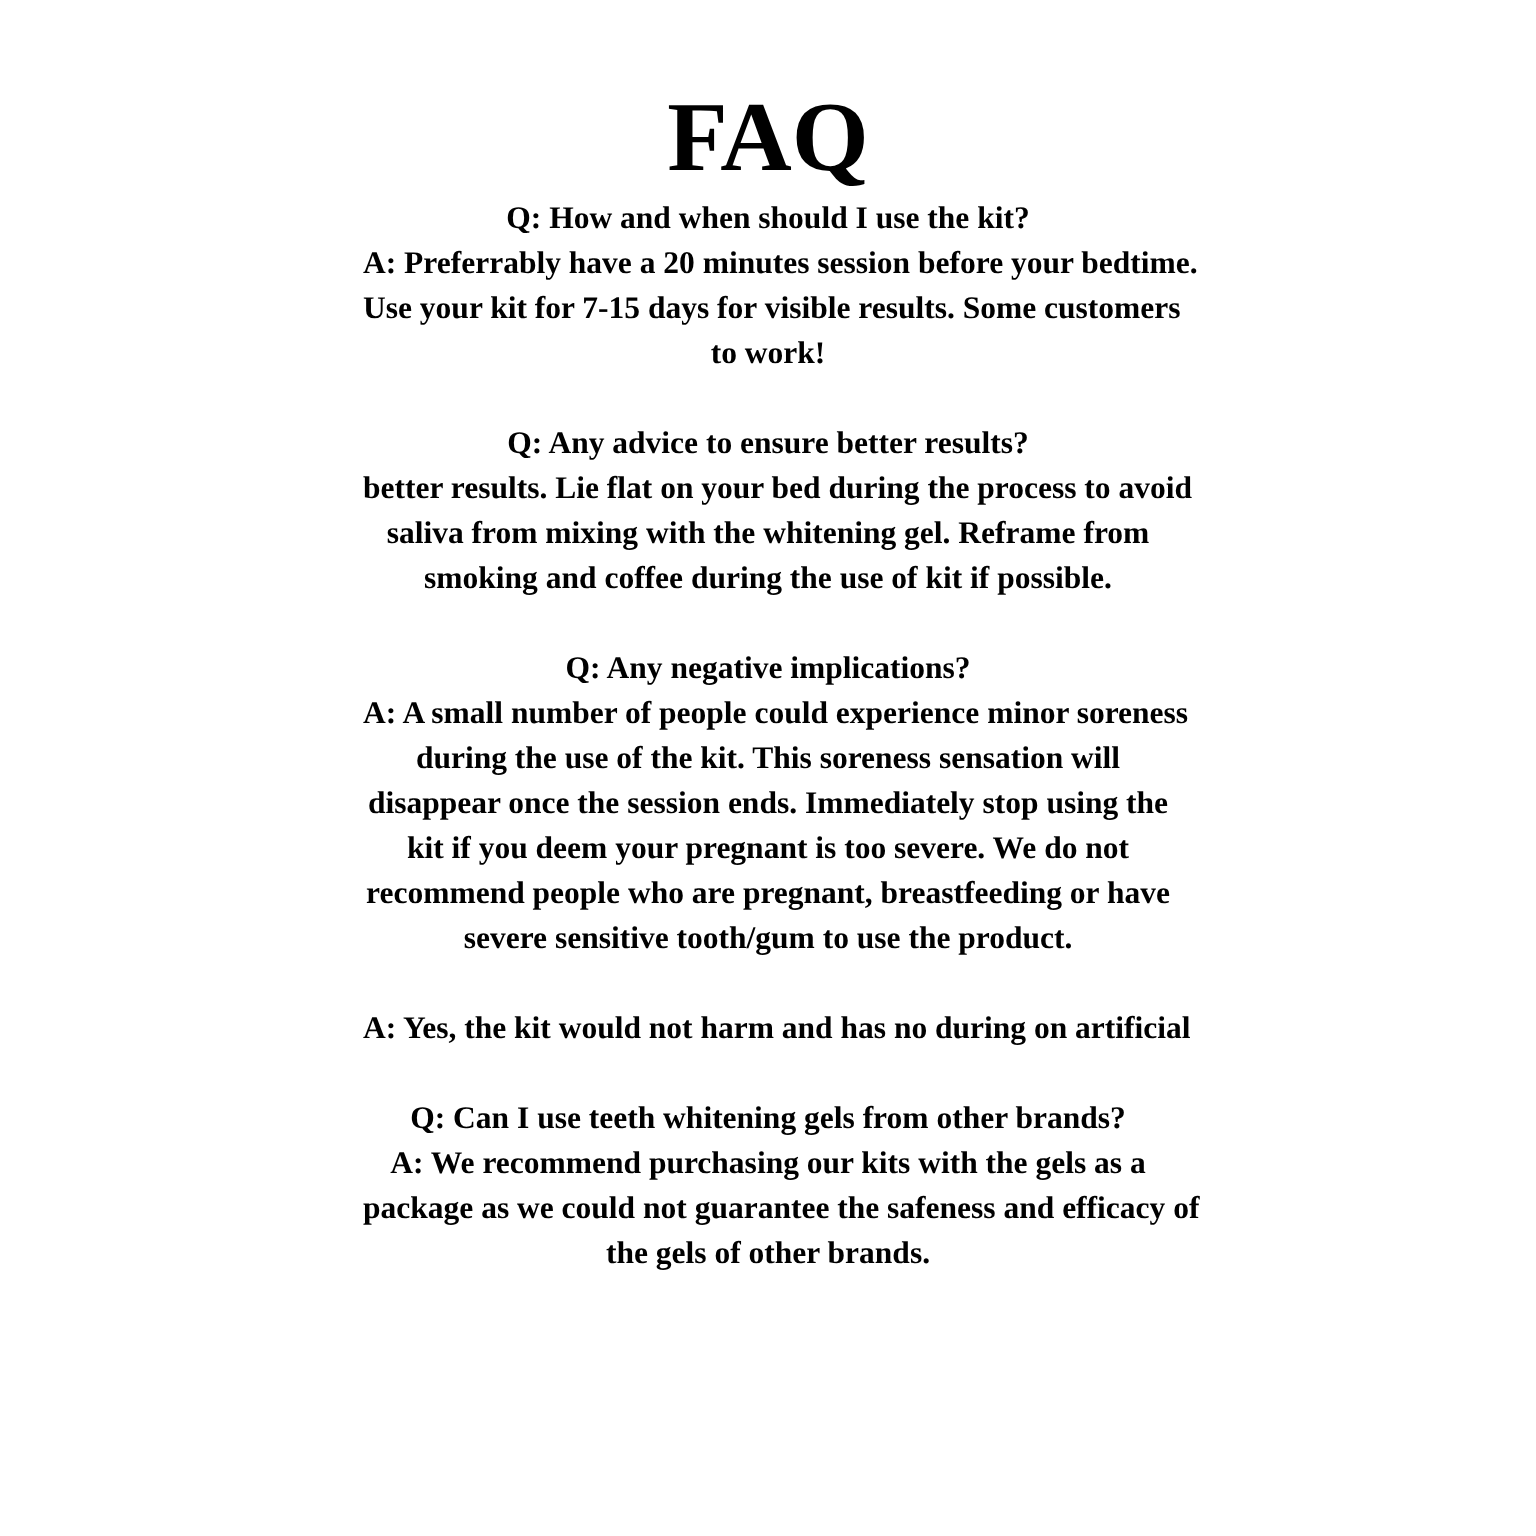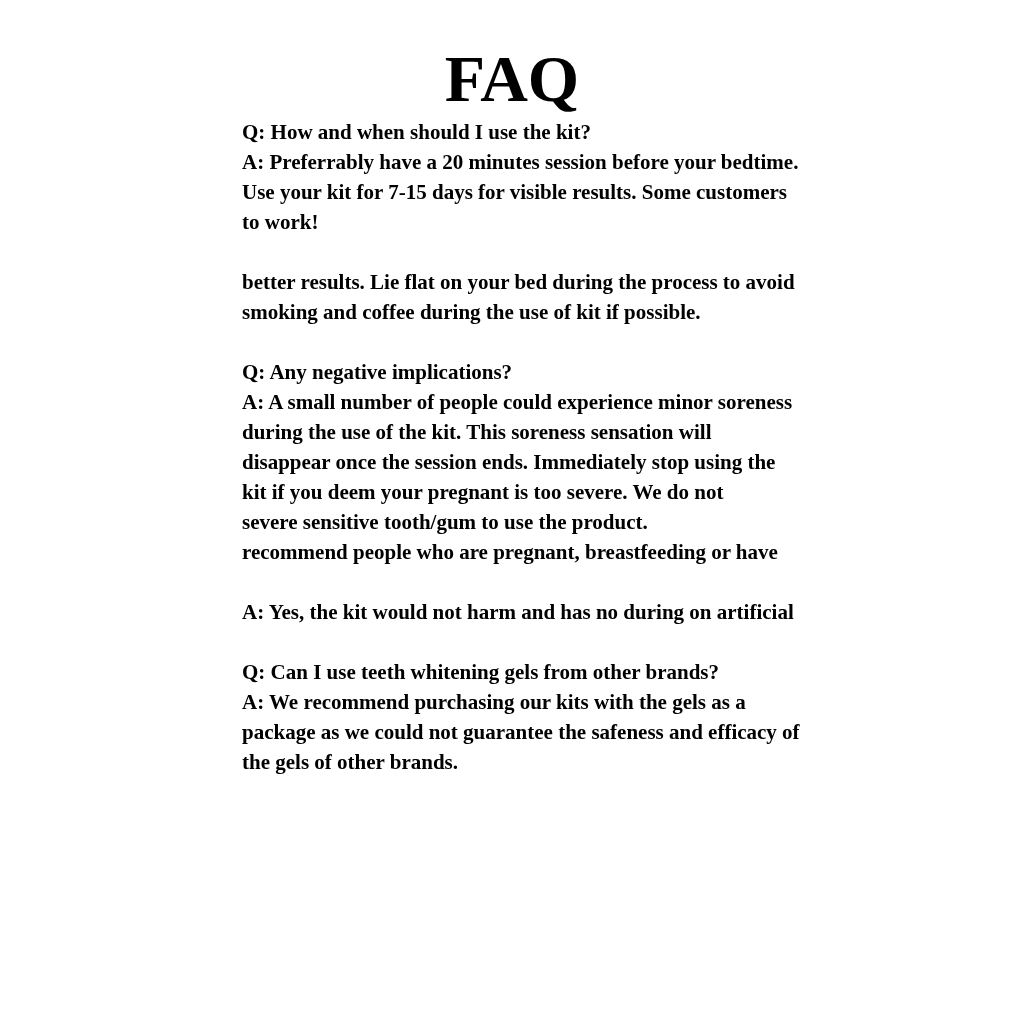--- a/index.html
+++ b/index.html
@@ -18,24 +18,25 @@
   .content {
     width: 540px;
     margin: 0 auto;
     padding-top: 46px;
   }
   .page-title {
     font-size: 66px;
     font-weight: bold;
     line-height: 1;
     text-align: center;
-    margin: 0 0 5px 0;
+    margin: 13px 0 5px 0;
   }
   .faq-list {
     margin: 0;
+    text-align: center;
   }
   .faq-item {
     margin: 0 0 30px 0;
   }
   .faq-question {
     font-size: 21px;
     font-weight: bold;
     line-height: 30px;
     white-space: nowrap;
   }
@@ -58,35 +59,37 @@
   <div class="faq-item">
     <div class="faq-question">Q: How and when should I use the kit?</div>
     <div class="faq-answer">
             <div class="faq-answer-line">A: Preferrably have a 20 minutes session before your bedtime.</div>
             <div class="faq-answer-line">Use your kit for 7-15 days for visible results. Some customers</div>
             <div class="faq-answer-line">to work!</div>
           </div>
   </div>
 
   <div class="faq-item">
+    <div class="faq-question">Q: Any advice to ensure better results?</div>
     <div class="faq-answer">
             <div class="faq-answer-line">better results. Lie flat on your bed during the process to avoid</div>
+            <div class="faq-answer-line">saliva from mixing with the whitening gel. Reframe from</div>
             <div class="faq-answer-line">smoking and coffee during the use of kit if possible.</div>
           </div>
   </div>
 
   <div class="faq-item">
     <div class="faq-question">Q: Any negative implications?</div>
     <div class="faq-answer">
             <div class="faq-answer-line">A: A small number of people could experience minor soreness</div>
             <div class="faq-answer-line">during the use of the kit. This soreness sensation will</div>
             <div class="faq-answer-line">disappear once the session ends. Immediately stop using the</div>
             <div class="faq-answer-line">kit if you deem your pregnant is too severe. We do not</div>
+            <div class="faq-answer-line">recommend people who are pregnant, breastfeeding or have</div>
             <div class="faq-answer-line">severe sensitive tooth/gum to use the product.</div>
-            <div class="faq-answer-line">recommend people who are pregnant, breastfeeding or have</div>
           </div>
   </div>
 
   <div class="faq-item">
     <div class="faq-answer">
             <div class="faq-answer-line">A: Yes, the kit would not harm and has no during on artificial</div>
           </div>
   </div>
 
   <div class="faq-item">

